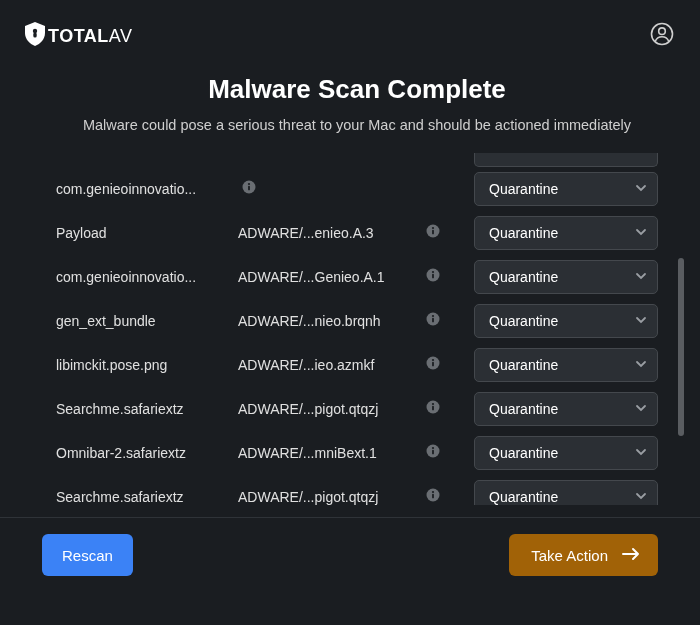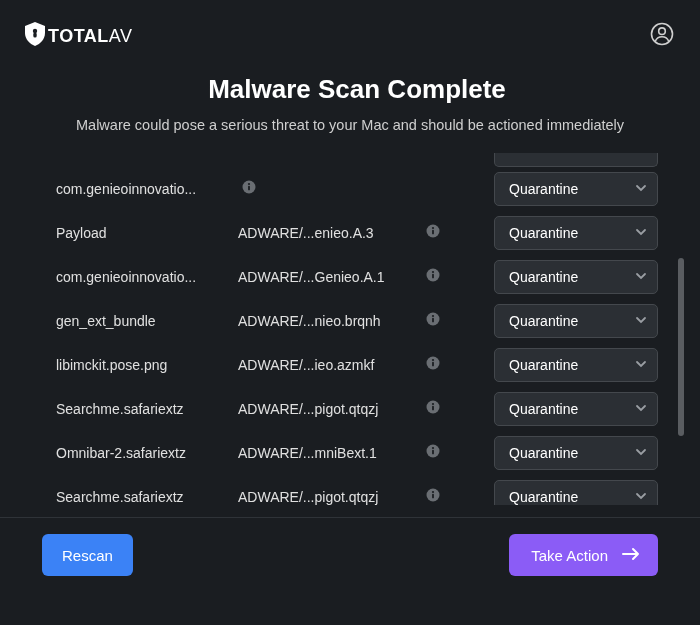--- a/index.html
+++ b/index.html
@@ -40,20 +40,21 @@
       margin-left: 14px;
     }
     .title {
       text-align: center;
       font-size: 26px;
       font-weight: 600;
       color: #ffffff;
       margin-top: 6px;
     }
     .subtitle {
+      text-align: center;
       font-size: 14.5px;
       color: #cfcfcf;
       margin-top: 10px;
       padding: 0 20px;
       line-height: 1.4;
     }
     .list-wrap {
       position: relative;
       margin-top: 18px;
       height: 352px;
@@ -85,21 +86,21 @@
     }
     .col-info {
       width: 22px;
       display: flex; align-items: center; justify-content: center;
     }
     .col-action {
       flex: 1;
       display: flex; justify-content: flex-end;
     }
     .dropdown {
-      width: 164px;
+      width: 184px;
       height: 34px;
       background: #2b2f34;
       border: 1px solid #44484d;
       border-radius: 5px;
       display: flex;
       align-items: center;
       justify-content: space-between;
       padding: 0 10px 0 14px;
       cursor: pointer;
       font-size: 14px;
@@ -148,21 +149,21 @@
       justify-content: center;
       cursor: pointer;
       border: none;
       color: #ffffff;
     }
     .btn-secondary {
       background: #3b82f6;
       padding: 0 20px;
     }
     .btn-primary {
-      background: #8b5cf6;
+      background: #a16207;
       padding: 0 18px 0 22px;
       gap: 14px;
       font-weight: 500;
     }
   </style>
 </head>
 <body>
 
 <div class="header">
   <div class="logo">

